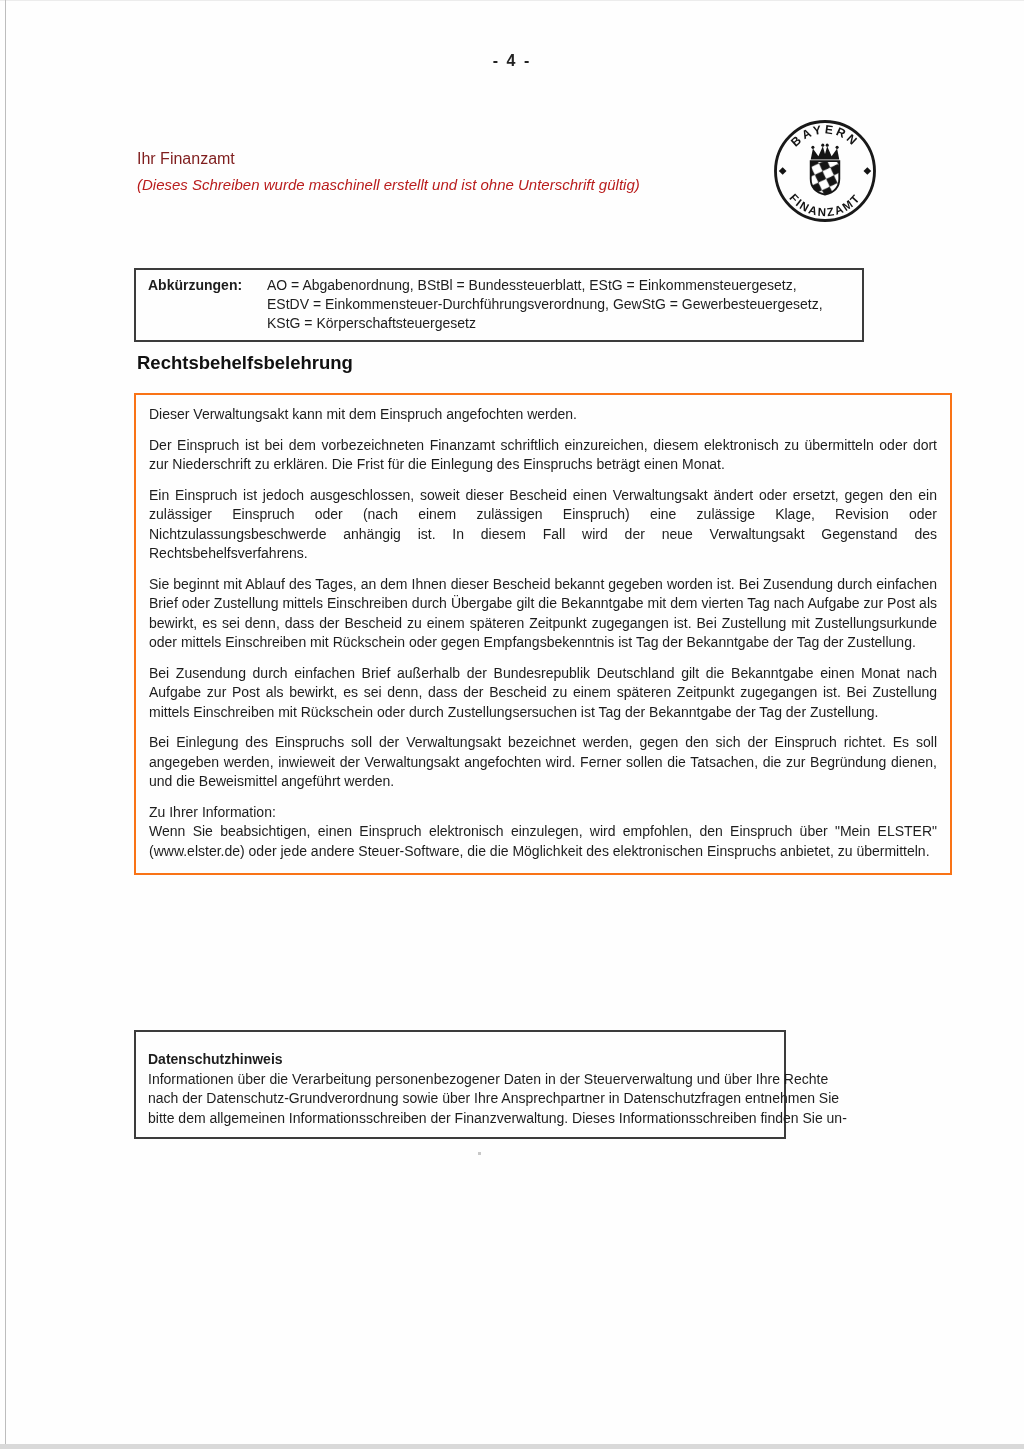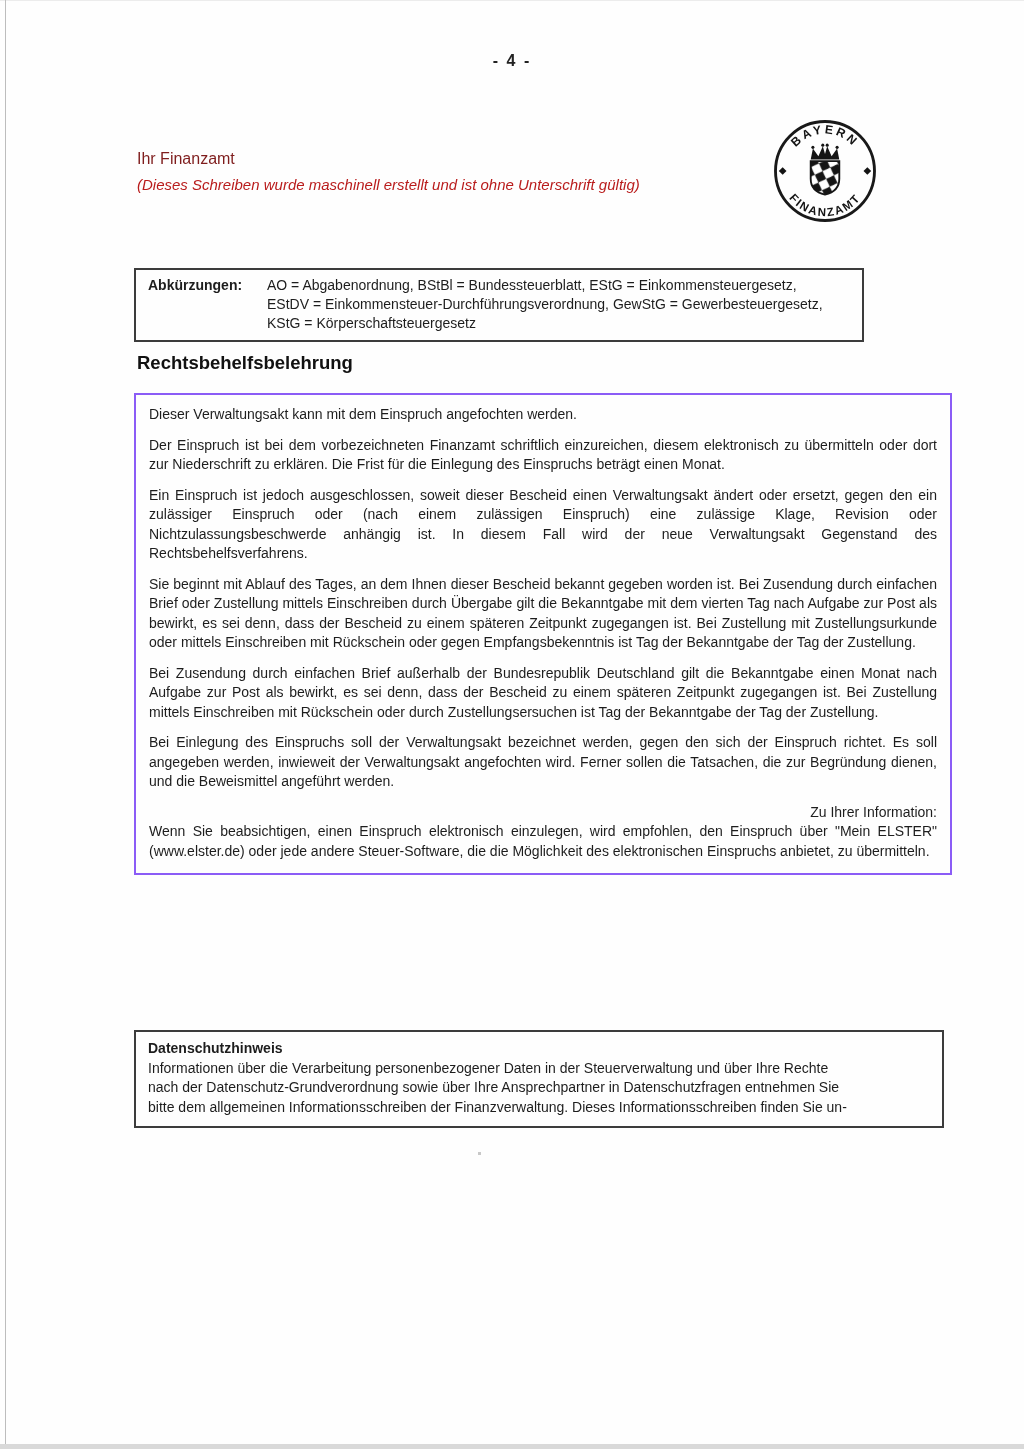--- a/index.html
+++ b/index.html
@@ -49,33 +49,33 @@
   }
   .abbr-lines { font-size: 14px; line-height: 19px; }
 
   .section-heading {
     position: absolute; left: 137px; top: 352px;
     font-size: 18.5px; font-weight: 700; color: #111;
   }
 
   .main-box {
     position: absolute; left: 134px; top: 393px; width: 818px;
-    border: 2px solid #8b5cf6;
+    border: 2px solid #f97316;
     padding: 10px 13px 12px 13px;
     font-size: 14px; line-height: 19.5px;
   }
   .main-box .para { text-align: justify; margin-bottom: 11px; }
   .main-box .para:last-child { margin-bottom: 0; }
-  .info-label { text-align: right; }
+  .info-label { text-align: left; }
   .info-text { text-align: justify; }
 
   .ds-box {
-    position: absolute; left: 134px; top: 1030px; width: 810px;
+    position: absolute; left: 134px; top: 1030px; width: 652px;
     border: 2px solid #3c3c3c;
-    padding: 7px 12px 9px 12px;
+    padding: 18px 12px 9px 12px;
     font-size: 14px; line-height: 19.5px;
   }
   .ds-title { font-weight: 700; }
   .ds-line { white-space: nowrap; }
 
   .speck { position: absolute; background: #c8c8c8; }
 </style>
 </head>
 <body>
 

